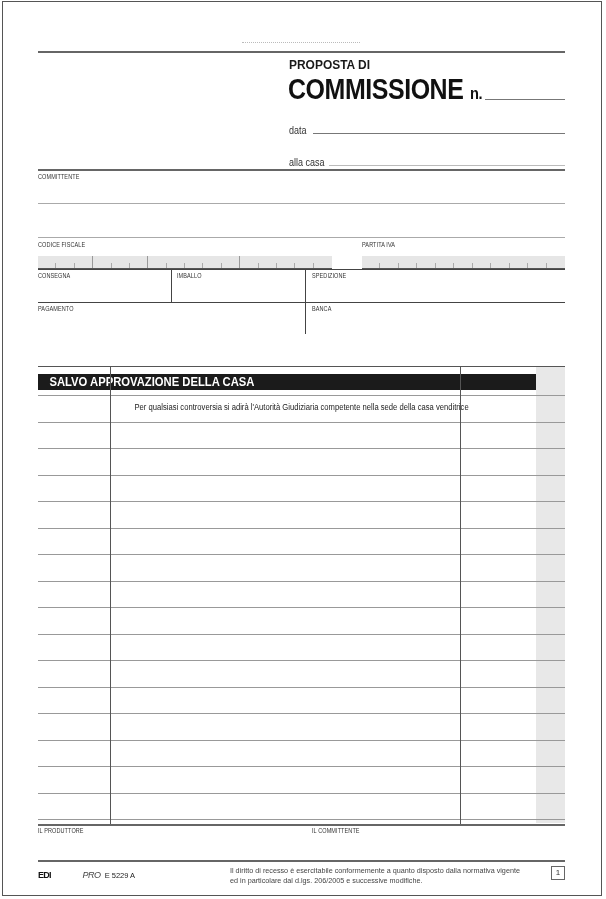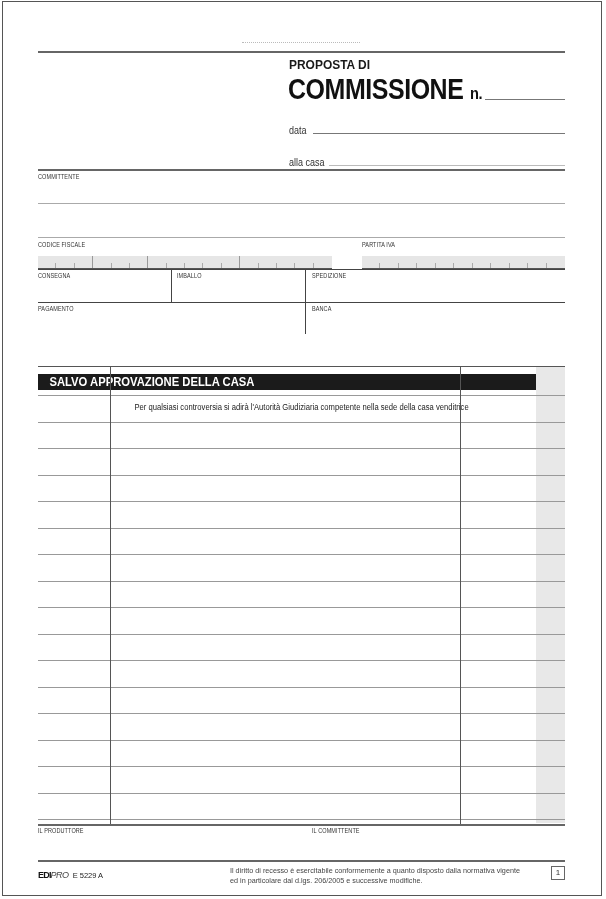--- a/index.html
+++ b/index.html
@@ -23,21 +23,21 @@
   .bar{position:absolute;left:38px;top:334px;width:527px;height:16px;background:#1b1b1b;color:#fff;font-weight:bold;font-size:12.5px;text-align:left;line-height:16px;margin-top:40px;}
   .bar span{display:inline-block;transform:scaleX(0.9);}
   .sub{position:absolute;left:38px;top:354px;width:527px;text-align:center;font-size:8.3px;color:#222;margin-top:48px;}
   .sub span{display:inline-block;transform:scaleX(0.92);}
   .table{position:absolute;left:38px;top:366px;width:527px;height:457px;border-top:1px solid #555;border-bottom:2px solid #666;}
   .table .row{position:absolute;left:0;width:527px;border-top:1px solid #999;}
   .table .gray{position:absolute;left:498px;top:0;width:29px;height:456px;background:#e8e8e8;}
   .footer-text{position:absolute;left:230px;top:866px;font-size:7.6px;color:#444;line-height:10px;transform:scaleX(0.95);transform-origin:left top;white-space:nowrap;}
   .logo{position:absolute;left:38px;top:870px;font-size:9px;color:#111;white-space:nowrap;}
   .logo b{font-weight:900;letter-spacing:-0.8px;}
-  .logo i{font-style:italic;font-weight:normal;color:#444;letter-spacing:-0.5px;}
+  .logo i{font-style:italic;font-weight:normal;color:#444;letter-spacing:-0.5px;padding-left:32px;}
   .logo .code{font-size:7.5px;margin-left:4px;color:#222;}
   .pgnum{position:absolute;left:551px;top:866px;width:12px;height:12px;border:1px solid #666;font-size:8px;text-align:center;line-height:12px;color:#333;}
 </style>
 </head>
 <body>
 
 <div class="page"></div>
 
 <div class="dots"></div>
 <div class="hline thick" style="left:38px;top:51px;width:527px;"></div>

